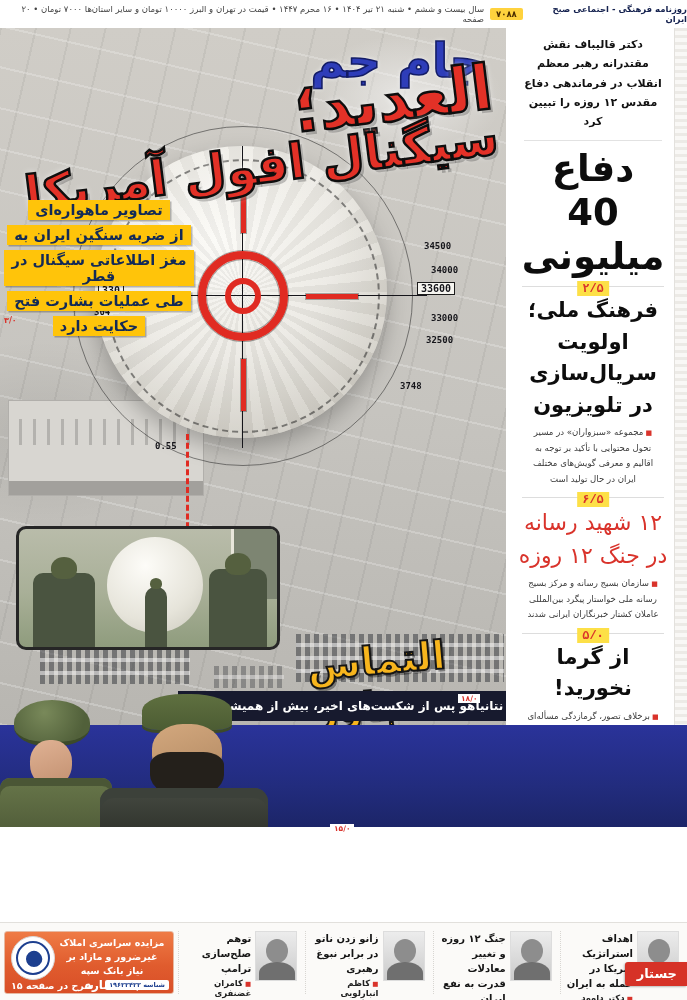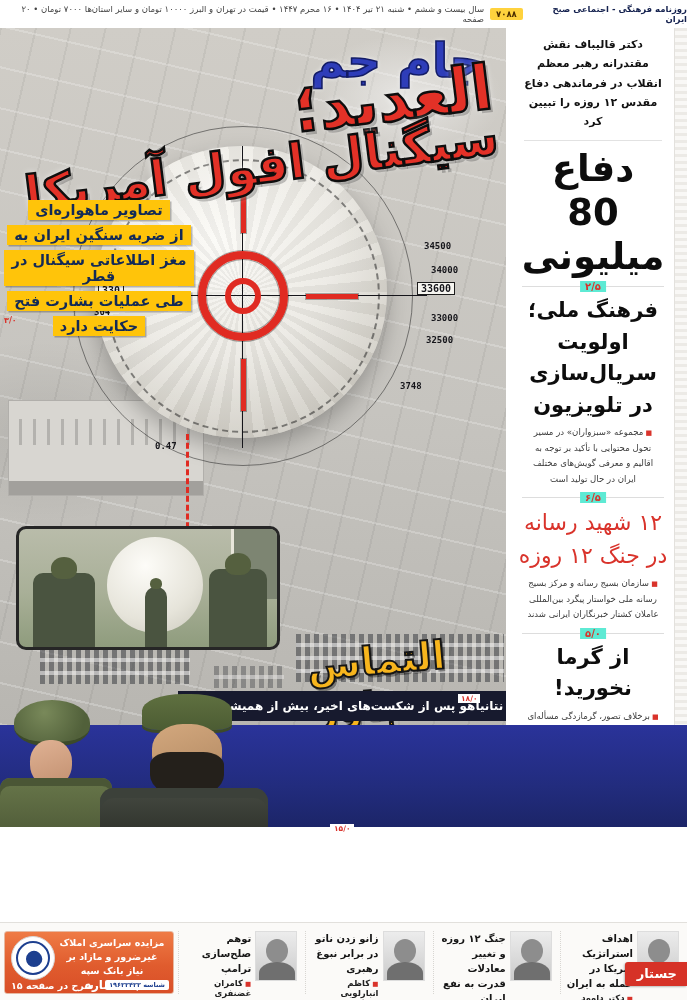--- a/index.html
+++ b/index.html
@@ -96,22 +96,22 @@
      display:flex;flex-direction:column;text-align:center;}
   .brief{font-size:11px;font-weight:bold;color:#111;line-height:1.75;padding:7px 6px 5px 6px;}
   .sec{padding:2px 4px;}
   .h-def{font-size:37px;font-weight:bold;color:#0d0d0d;line-height:1.18;letter-spacing:-1px;}
   .h-big{font-size:21px;font-weight:bold;color:#0d0d0d;line-height:1.5;}
   .h-red{font-size:22px;font-weight:normal;color:#d9332b;line-height:1.5;}
   .h-med{font-size:18px;font-weight:bold;color:#0d0d0d;line-height:1.55;}
   .sub{font-size:8.6px;color:#3a3a3a;line-height:1.8;padding:4px 8px 2px 8px;}
   .sub::before{content:"■ ";color:#d9332b;font-size:7px;}
   .divider{position:relative;border-top:1px solid #ddd;margin:6px 10px;}
-  .divider b{position:absolute;top:-6px;left:50%;transform:translateX(-50%);background:#5eead4;
-     color:#d9332b;font-size:10px;font-weight:bold;padding:0 5px;white-space:nowrap;}
+  .divider b{position:absolute;top:-6px;left:50%;transform:translateX(-50%);background:#fde047;
+     color:#d9332b;font-size:12px;font-weight:bold;padding:0 5px;white-space:nowrap;font-family:Liberation Mono, monospace;}
   .plain{border-top:1px solid #e2e2e2;margin:4px 12px;}
   
   .edge{position:absolute;left:674px;top:28px;width:13px;height:697px;border-left:1px solid #e3e1dd;
      background:repeating-linear-gradient(180deg,#eceae6 0 3px,#f9f8f6 3px 7px);}
   
   .blue-band{position:absolute;left:0;top:725px;width:687px;height:102px;
      background:linear-gradient(180deg,#2a339a 0%,#222c7e 60%,#1c2568 100%);}
   .bb-page{position:absolute;left:330px;top:824px;font-size:7.5px;font-weight:bold;color:#d9332b;
      background:#fff;padding:0 4px;z-index:7;}
   
@@ -201,21 +201,21 @@
     <div class="redline"></div>
 
     <span class="scale-num" style="left:424px;top:213px;">34500</span>
     <span class="scale-num" style="left:431px;top:237px;">34000</span>
     <span class="scale-num boxed" style="left:417px;top:254px;">33600</span>
     <span class="scale-num" style="left:431px;top:285px;">33000</span>
     <span class="scale-num" style="left:426px;top:307px;">32500</span>
     <span class="scale-num" style="left:400px;top:353px;">3748</span>
     <span class="scale-num boxed" style="left:98px;top:256px;">330</span>
     <span class="scale-num" style="left:94px;top:279px;">304</span>
-    <span class="scale-num" style="left:155px;top:413px;">0.47</span>
+    <span class="scale-num" style="left:155px;top:413px;">0.55</span>
 
     <div class="logo">
       <span>جام جم</span>
     </div>
 
     <div class="main-head">
       <div class="mh1">العدید؛</div>
       <div class="mh2">سیگنال افول آمریکا</div>
     </div>
 
@@ -242,21 +242,21 @@
     <div class="appeal-strip">نتانیاهو پس از شکست‌های اخیر، بیش از همیشه خود را نیازمند کمک‌های آمریکا می‌بیند</div>
   </div>
   <span class="appeal-page">۱۸/۰</span>
 
   <div class="right-col">
     <div class="brief">دکتر قالیباف نقش مقتدرانه رهبر معظم انقلاب در فرماندهی دفاع مقدس ۱۲ روزه را تبیین کرد</div>
     <div class="plain"></div>
 
     <div class="sec">
       <div class="h-def">دفاع</div>
-      <div class="h-def">80 میلیونی</div>
+      <div class="h-def">40 میلیونی</div>
     </div>
     <div class="divider">
         <b>۲/۵</b>
       </div>
 
     <div class="sec">
       <div class="h-big">فرهنگ ملی؛</div>
       <div class="h-big">اولویت سریال‌سازی</div>
       <div class="h-big">در تلویزیون</div>
       <div class="sub">مجموعه «سبزواران» در مسیر تحول محتوایی با تأکید بر توجه به اقالیم و معرفی گویش‌های مختلف ایران در حال تولید است</div>

